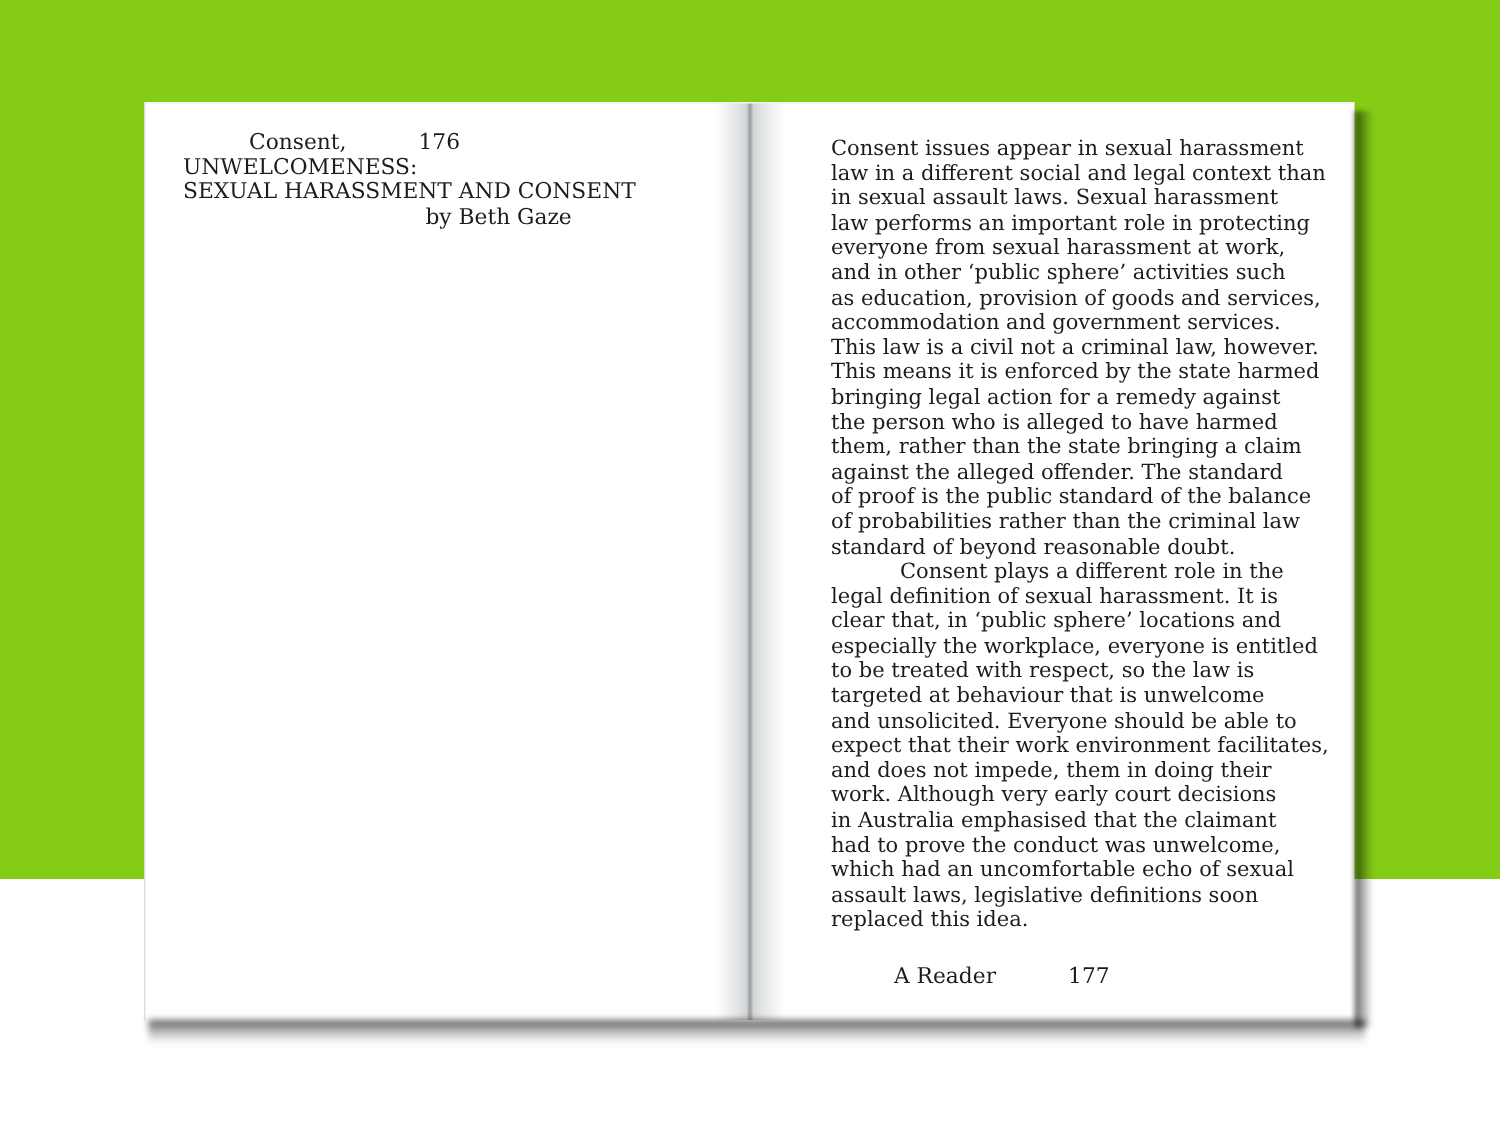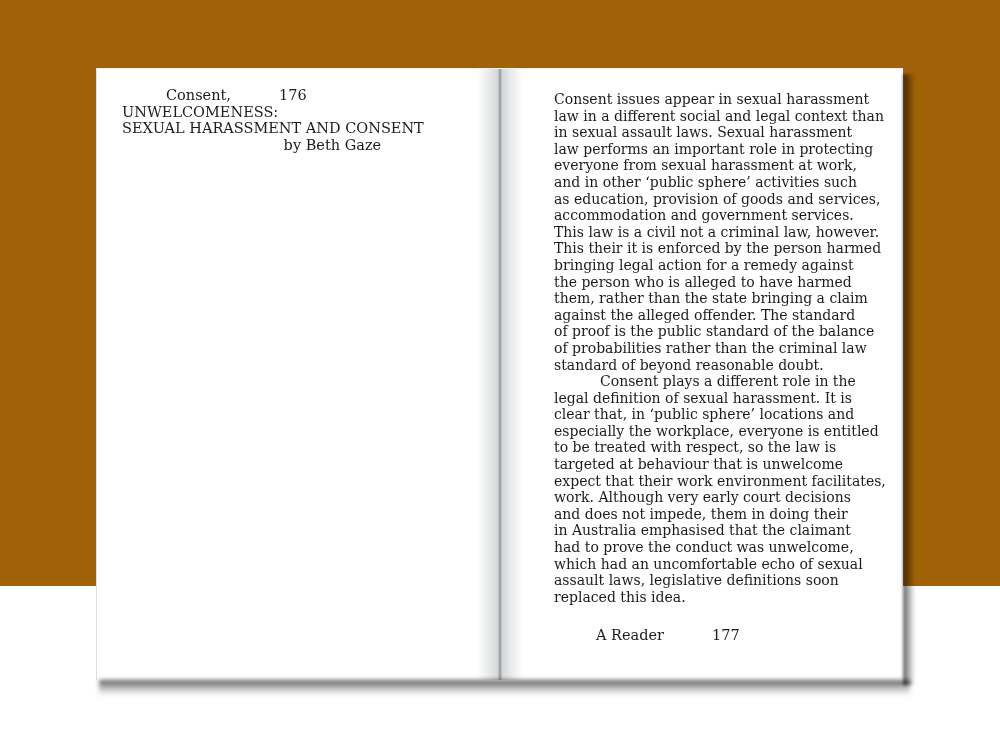--- a/index.html
+++ b/index.html
@@ -9,21 +9,21 @@
     height: 750px;
     background: #ffffff;
     overflow: hidden;
     font-family: "DejaVu Serif", "Liberation Serif", serif;
     color: #1c1c1c;
   }
   .stage {
     position: relative;
     width: 1000px;
     height: 586px;
-    background: #a16207;
+    background: #84cc16;
   }
   .book {
     position: absolute;
     left: 96px;
     top: 68px;
     width: 807px;
     height: 612px;
     background: #ffffff;
     border-top: 1px solid #efefef;
     border-left: 1px solid #dedede;
@@ -109,21 +109,21 @@
     font-size: 14px;
     line-height: 16.6px;
   }
   .body-line { white-space: nowrap; }
   .body-line.indent { padding-left: 46px; }
 
   
   .rp-footer {
     position: absolute;
     left: 96px;
-    top: 558px;
+    top: 574px;
     font-size: 14.5px;
     line-height: 16.6px;
     white-space: nowrap;
   }
   .rp-pagenum { margin-left: 48px; }
 </style>
 </head>
 <body>
 
 <div class="stage">
@@ -144,37 +144,38 @@
       <div class="rp-body">
           <div class="body-line">Consent issues appear in sexual harassment</div>
           <div class="body-line">law in a different social and legal context than</div>
           <div class="body-line">in sexual assault laws. Sexual harassment</div>
           <div class="body-line">law performs an important role in protecting</div>
           <div class="body-line">everyone from sexual harassment at work,</div>
           <div class="body-line">and in other ‘public sphere’ activities such</div>
           <div class="body-line">as education, provision of goods and services,</div>
           <div class="body-line">accommodation and government services.</div>
           <div class="body-line">This law is a civil not a criminal law, however.</div>
-          <div class="body-line">This their it is enforced by the person harmed</div>
+          <div class="body-line">This means it is enforced by the state harmed</div>
           <div class="body-line">bringing legal action for a remedy against</div>
           <div class="body-line">the person who is alleged to have harmed</div>
           <div class="body-line">them, rather than the state bringing a claim</div>
           <div class="body-line">against the alleged offender. The standard</div>
           <div class="body-line">of proof is the public standard of the balance</div>
           <div class="body-line">of probabilities rather than the criminal law</div>
           <div class="body-line">standard of beyond reasonable doubt.</div>
           <div class="body-line indent">Consent plays a different role in the</div>
           <div class="body-line">legal definition of sexual harassment. It is</div>
           <div class="body-line">clear that, in ‘public sphere’ locations and</div>
           <div class="body-line">especially the workplace, everyone is entitled</div>
           <div class="body-line">to be treated with respect, so the law is</div>
           <div class="body-line">targeted at behaviour that is unwelcome</div>
+          <div class="body-line">and unsolicited. Everyone should be able to</div>
           <div class="body-line">expect that their work environment facilitates,</div>
+          <div class="body-line">and does not impede, them in doing their</div>
           <div class="body-line">work. Although very early court decisions</div>
-          <div class="body-line">and does not impede, them in doing their</div>
           <div class="body-line">in Australia emphasised that the claimant</div>
           <div class="body-line">had to prove the conduct was unwelcome,</div>
           <div class="body-line">which had an uncomfortable echo of sexual</div>
           <div class="body-line">assault laws, legislative definitions soon</div>
           <div class="body-line">replaced this idea.</div>
         </div>
       <div class="rp-footer">
         <span>A Reader</span><span class="rp-pagenum">177</span>
       </div>
     </div>

